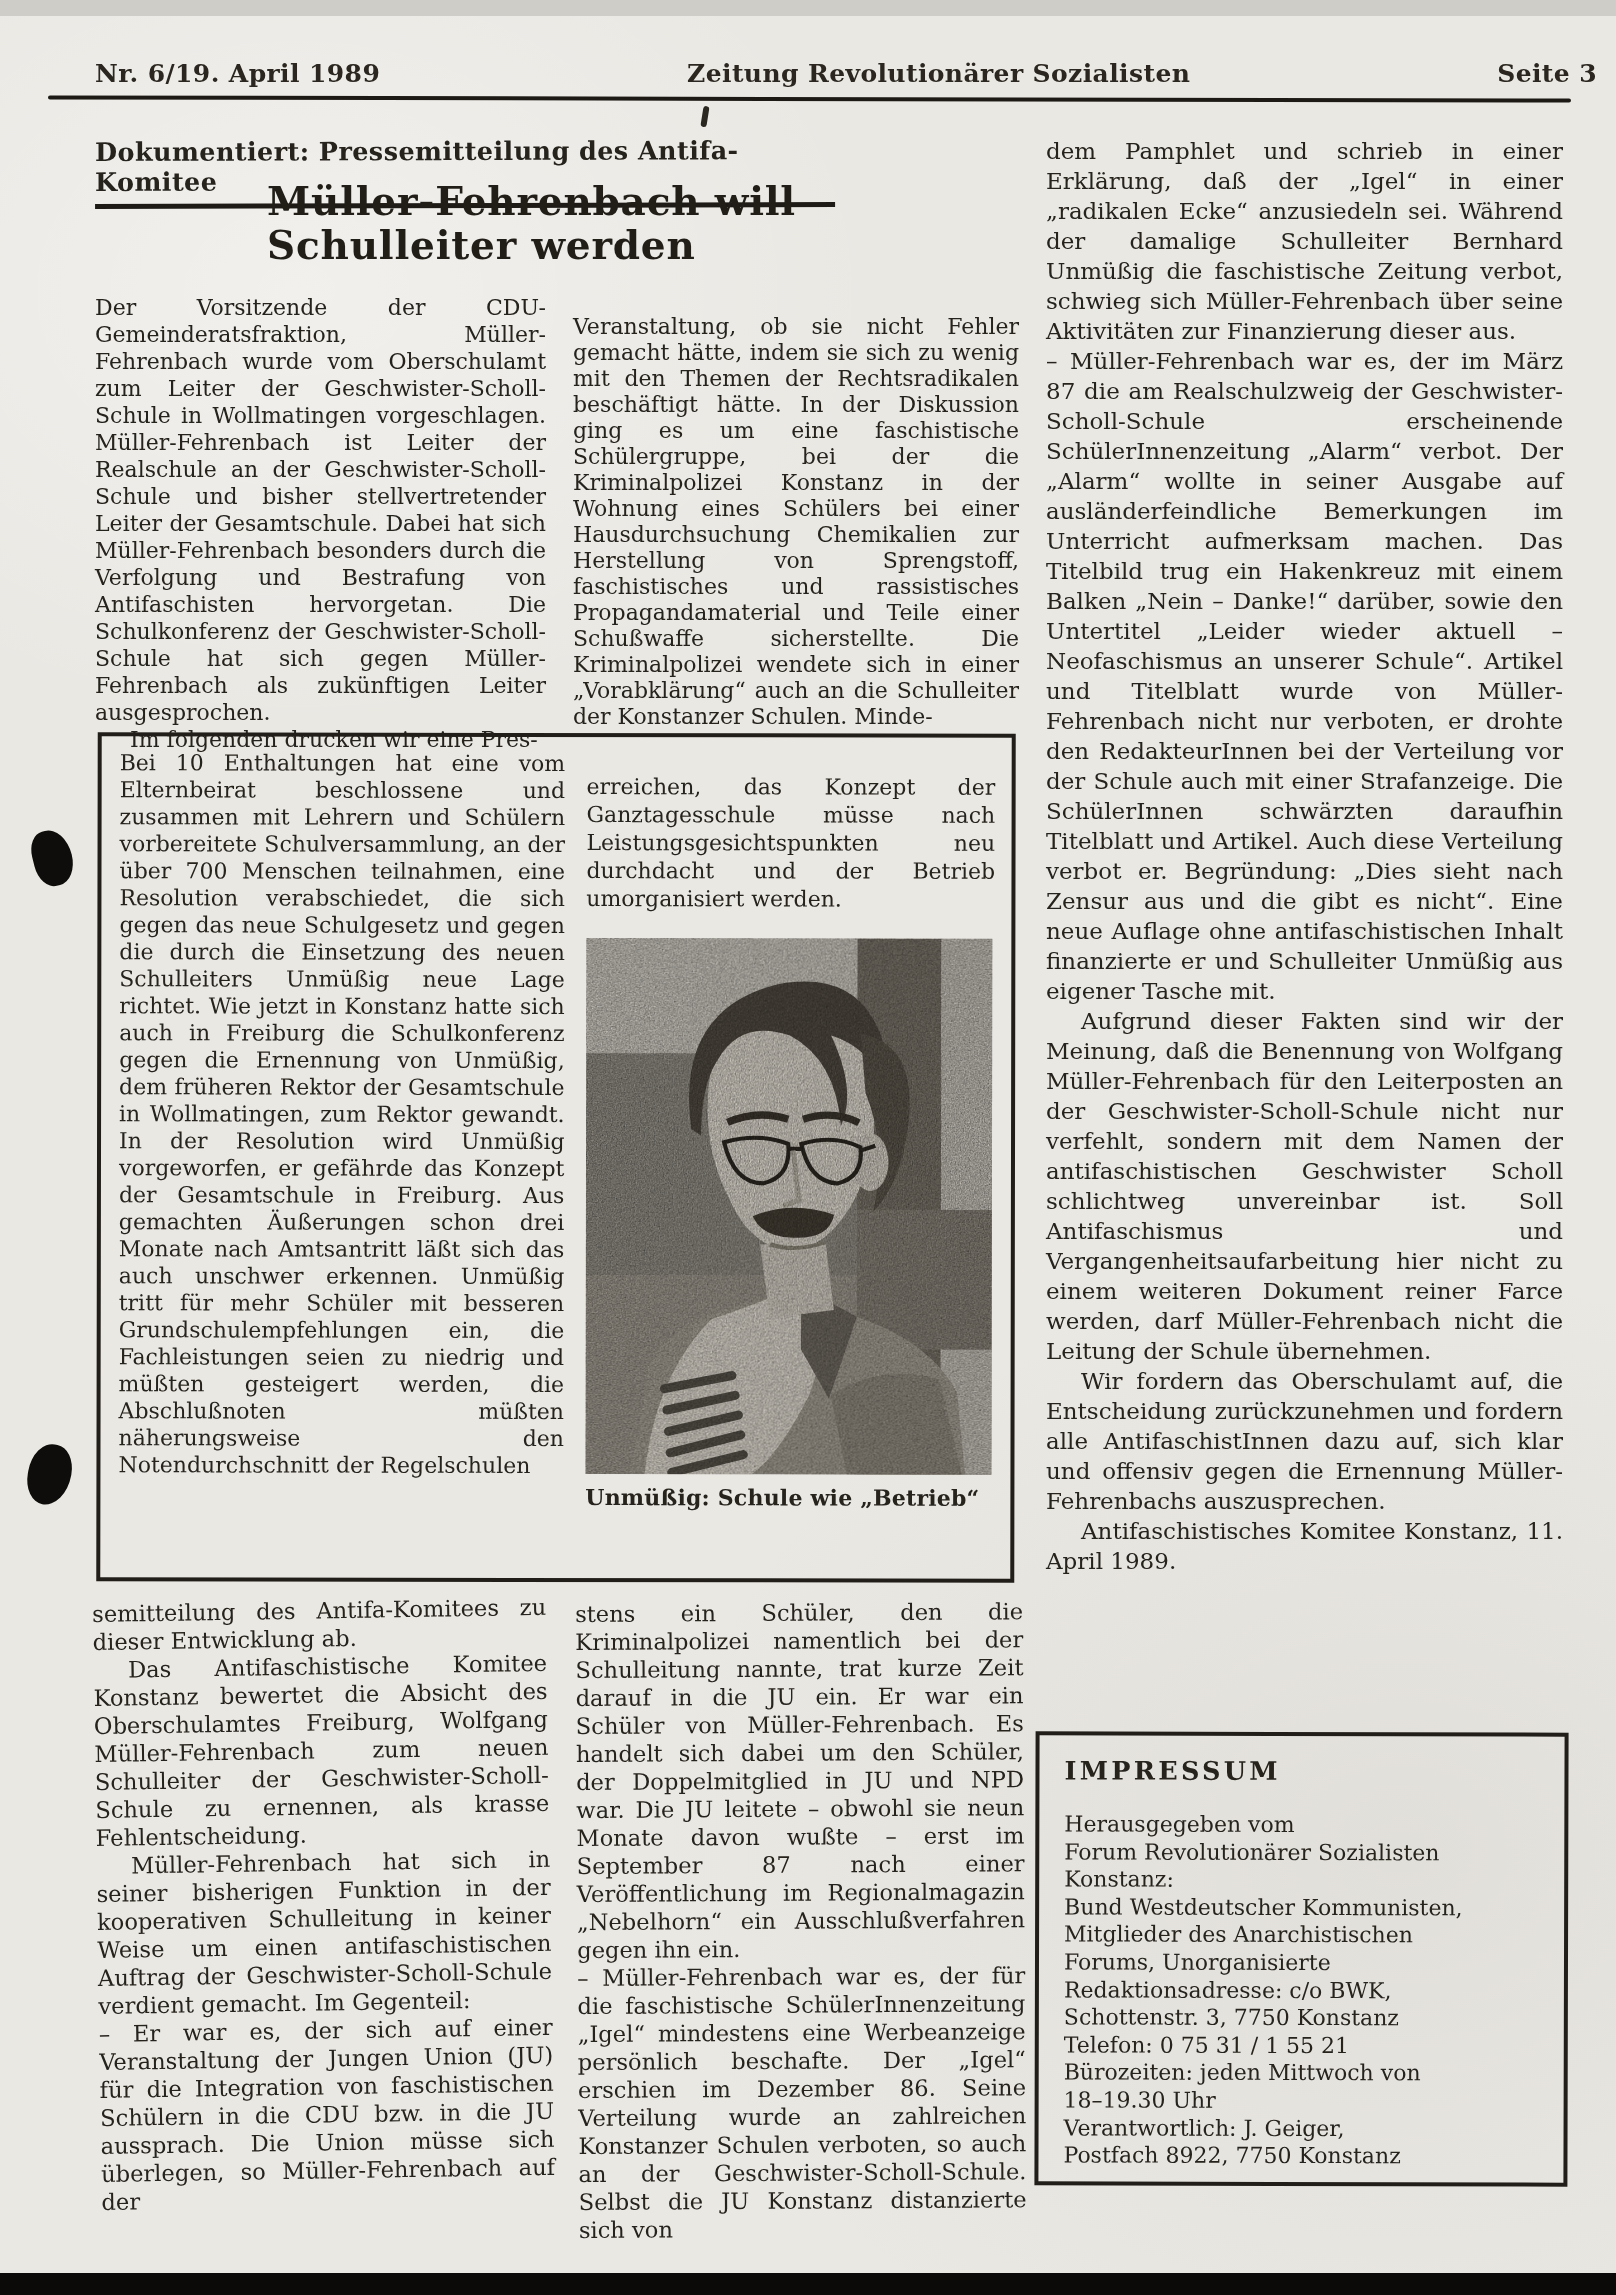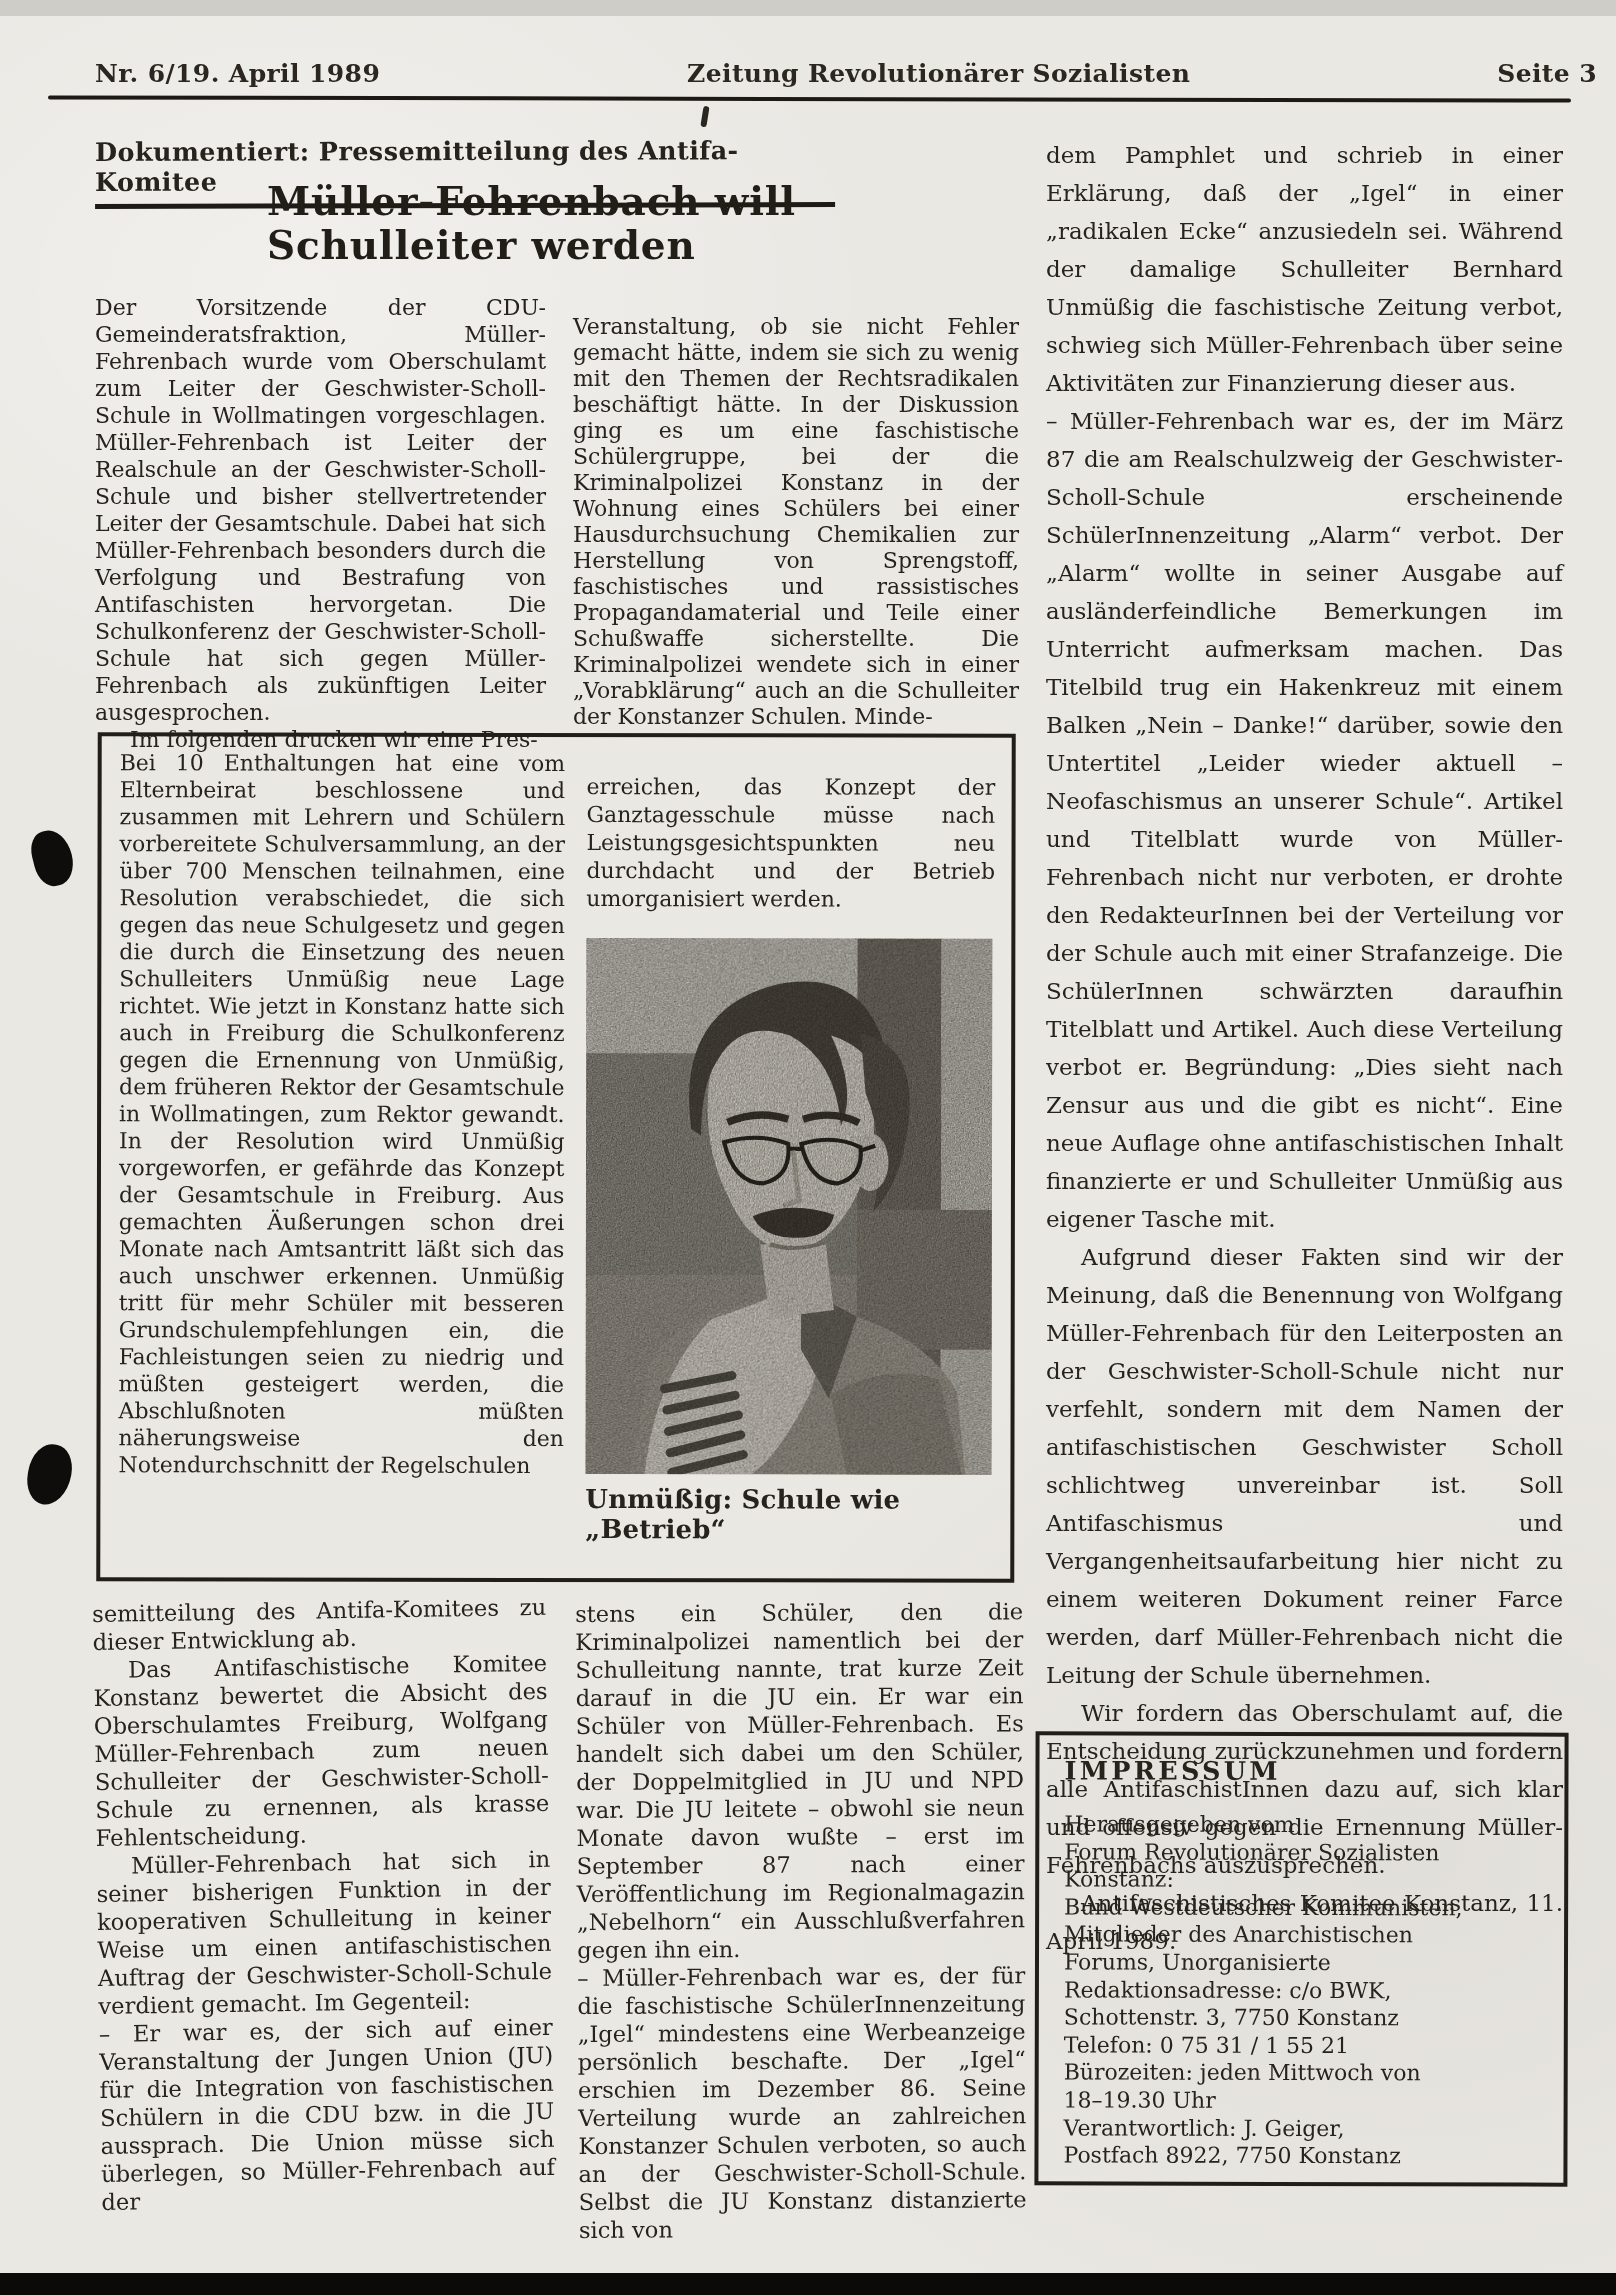--- a/index.html
+++ b/index.html
@@ -44,40 +44,40 @@
     letter-spacing:0.8px;color:#211e18;
   }
   
   .para{margin:0;text-align:justify;}
   .indent{text-indent:35px;}
   .col-intro{position:absolute;top:278px;left:95px;width:451px;}
   .col-intro .para{font-size:22px;line-height:27px;}
   .col-mid{position:absolute;top:298px;left:573px;width:446px;}
   .col-mid .para{font-size:22px;line-height:26px;}
   .col-right{position:absolute;top:120px;left:1046px;width:517px;}
-  .col-right .para{font-size:23px;line-height:38px;}
+  .col-right .para{font-size:23px;line-height:30px;}
   
   .freiburg-box{
     position:absolute;top:717px;left:97px;width:918px;height:849px;
     border:4.1px solid #211e19;box-sizing:border-box;
     padding:13px 16.4px 8.2px 18px;display:flex;gap:21.4px;
     transform:rotate(.1deg);
   }
   .box-col-left{width:448px;}
   .box-heading{
     margin:5px 11.5px 11.5px;font-size:25.5px;line-height:33px;
     text-align:center;font-weight:bold;letter-spacing:0.4px;
   }
   .box-col-left .para{font-size:22px;line-height:27px;}
   .box-col-right{width:411px;padding-top:23px;}
   .box-col-right .para{font-size:22px;line-height:28px;}
   .photo-figure{margin:25px 0 0 0;}
   .photo-figure svg{display:block;}
   .photo-caption{
-    font-size:26px;font-weight:bold;margin-top:10px;letter-spacing:0.2px;
+    font-size:22px;font-weight:bold;margin-top:10px;letter-spacing:0.2px;
   }
   
   .cont-left{
     position:absolute;top:1584px;left:92px;width:454px;
     transform:rotate(-.9deg);transform-origin:left top;
   }
   .cont-left .para{font-size:22.6px;line-height:28px;}
   .cont-mid{
     position:absolute;top:1584px;left:575px;width:448px;
     transform:rotate(-.35deg);transform-origin:left top;

